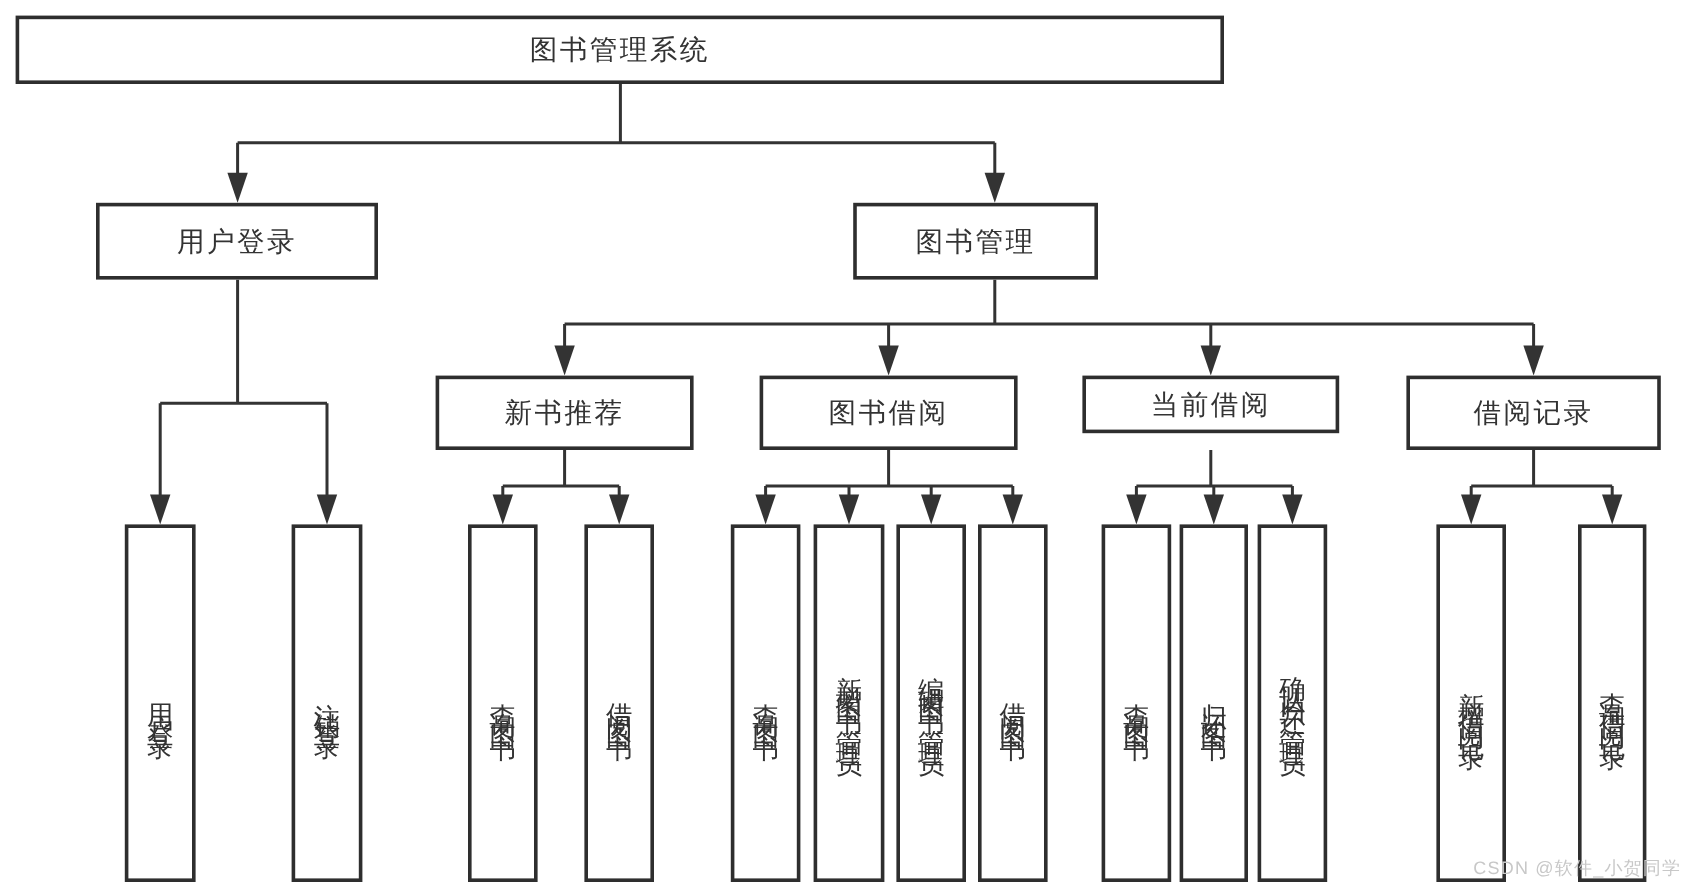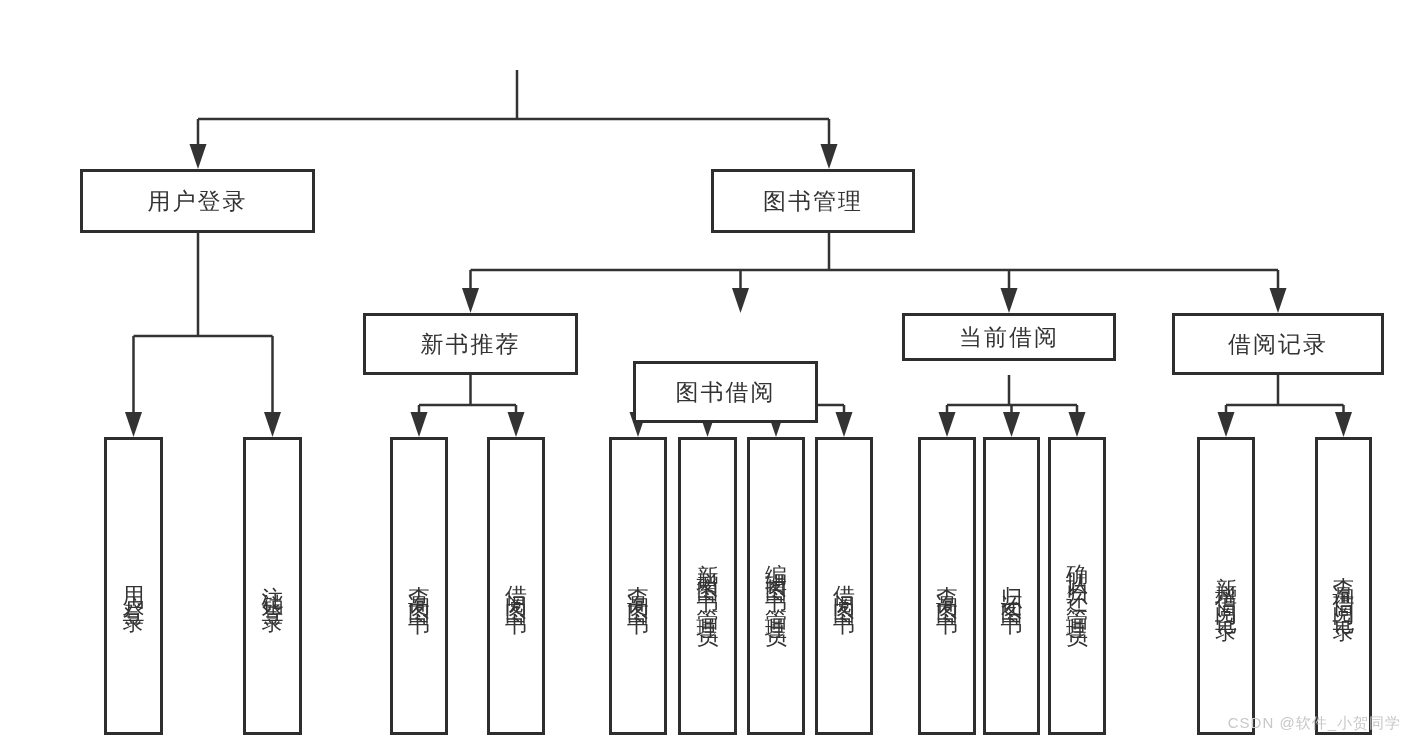--- a/index.html
+++ b/index.html
@@ -108,32 +108,35 @@
       <polygon points="1003,412 1020,412 1011.5,437"></polygon>
       <polygon points="1068.5,412 1085.5,412 1077,437"></polygon>
     </g>
     <g>
       <path d="M1278,375 V406 M1226,405 H1343.5 M1226,405 V418 M1343.5,405 V418"></path>
       <polygon points="1217.5,412 1234.5,412 1226,437"></polygon>
       <polygon points="1335,412 1352,412 1343.5,437"></polygon>
     </g>
   </svg>
 
+  <div class="box hbox" style="left:13px; top:13px; width:1007px; height:57px;">
+    <span class="lbl">图书管理系统</span>
+  </div>
 
   <div class="box hbox" style="left:80px; top:169px; width:235px; height:64px;">
     <span class="lbl">用户登录</span>
   </div>
   <div class="box hbox" style="left:711px; top:169px; width:204px; height:64px;">
     <span class="lbl">图书管理</span>
   </div>
 
   <div class="box hbox" style="left:363px; top:313px; width:215px; height:62px;">
     <span class="lbl">新书推荐</span>
   </div>
-  <div class="box hbox" style="left:633px; top:313px; width:185px; height:62px;margin-top:48px;">
+  <div class="box hbox" style="left:633px; top:313px; width:215px; height:62px;">
     <span class="lbl">图书借阅</span>
   </div>
   <div class="box hbox" style="left:902px; top:313px; width:214px; height:48px;">
     <span class="lbl">当前借阅</span>
   </div>
   <div class="box hbox" style="left:1172px; top:313px; width:212px; height:62px;">
     <span class="lbl">借阅记录</span>
   </div>
 
   <div class="box vbox" style="left:104px; top:437px; width:59px; height:298px;">

